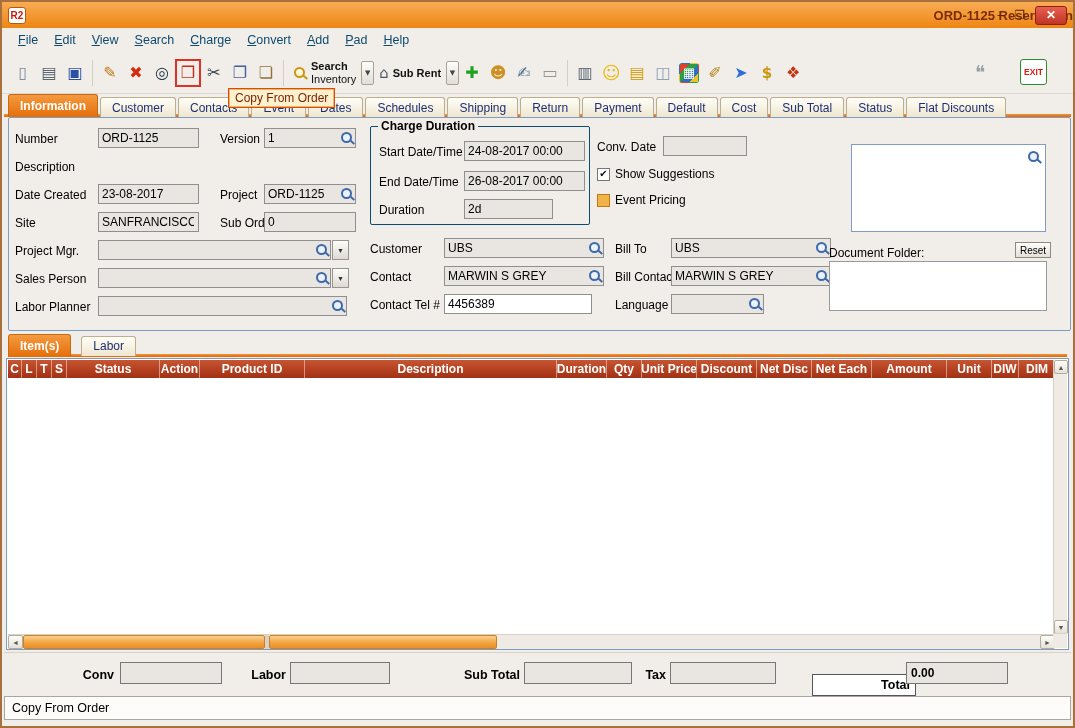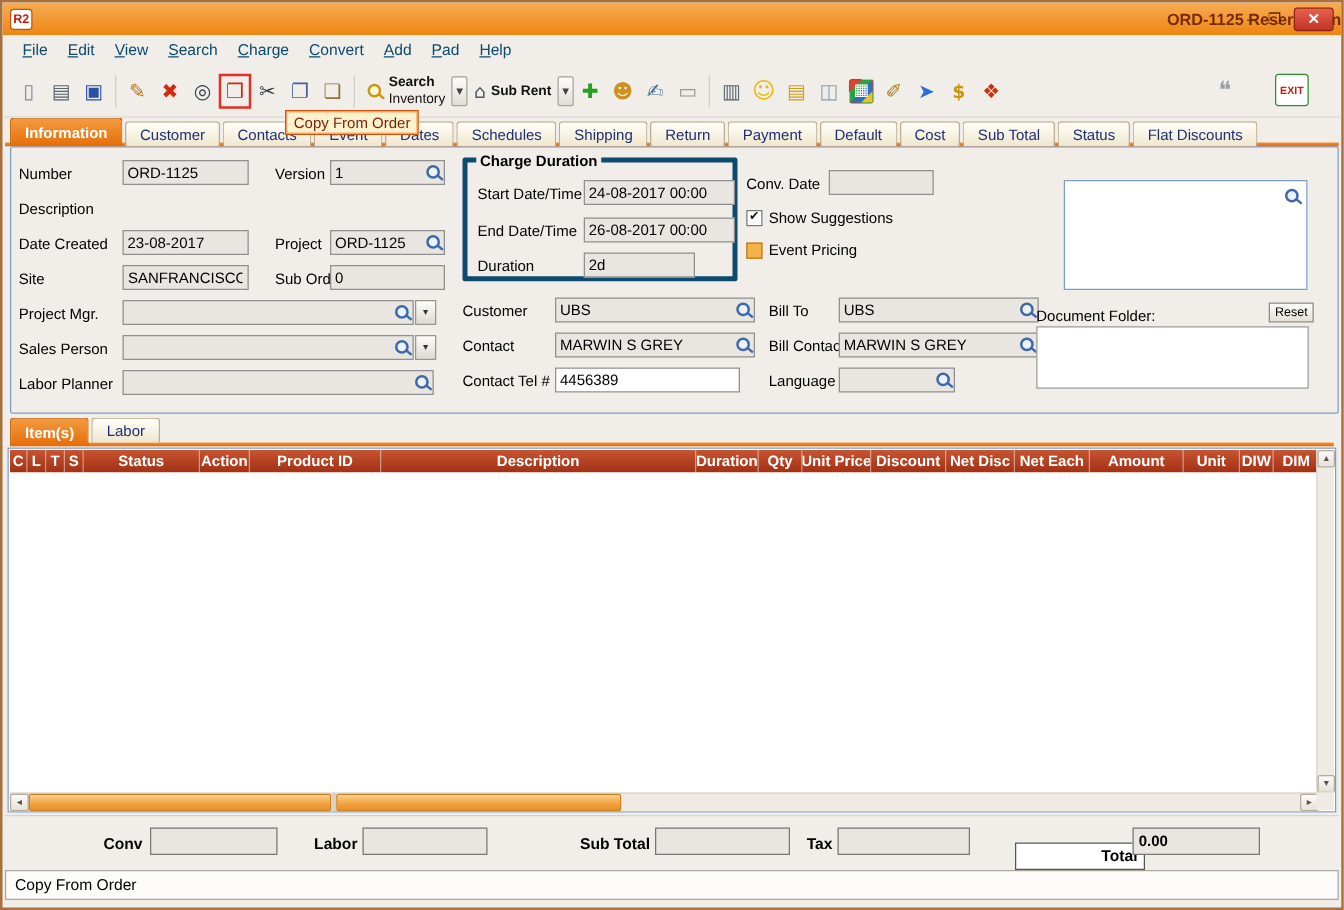--- a/index.html
+++ b/index.html
@@ -85,35 +85,35 @@
   .field input{flex:1;min-width:0;border:0;background:transparent;font-family:"Liberation Sans",sans-serif;font-size:12px;
     padding:0 3px;color:#000;outline:none;}
   .field.white{background:#FFF;}
   .mag{width:14px;height:14px;position:relative;flex:0 0 auto;cursor:default;}
   .mag::before{content:"";position:absolute;left:1px;top:1px;width:7px;height:7px;border:2px solid #3E69A8;border-radius:50%;background:#EAF2FF;}
   .mag::after{content:"";position:absolute;left:9px;top:10px;width:6px;height:2px;background:#3E69A8;transform:rotate(40deg);}
   .mag.gold::before{border-color:#C79810;background:#FFF6DC;}
   .mag.gold::after{background:#C79810;}
   .ddbtn{position:absolute;width:17px;height:20px;background:linear-gradient(#FDFDFB,#DEDAD2);border:1px solid #9A958B;
     font-size:7px;color:#333;display:flex;align-items:center;justify-content:center;}
-  .groupbox{position:absolute;left:361px;top:8px;width:220px;height:99px;border:4px solid #0c4a6e;border-radius:2px;}
+  .groupbox{position:absolute;left:361px;top:8px;width:220px;height:99px;border:1px solid #0c4a6e;border-radius:2px;}
   .groupbox .legend{position:absolute;left:7px;top:-8px;background:#F1EEE9;padding:0 3px;font-weight:bold;font-size:12px;white-space:nowrap;}
   .cb{position:absolute;display:flex;align-items:center;gap:5px;font-size:12px;cursor:default;}
   .cbbox{width:13px;height:13px;border:1px solid #777;background:#FFF;display:flex;align-items:center;justify-content:center;
     font-size:10px;line-height:1;color:#111;}
   .cb.orange .cbbox{background:#F2B24A;border-color:#C07818;}
   .comments-box{border:1px solid #7F9DC4;background:#FFF;}
   .comments-box textarea{position:absolute;left:1px;top:1px;right:20px;bottom:1px;width:calc(100% - 22px);height:calc(100% - 4px);
     border:0;resize:none;outline:none;font-family:"Liberation Sans",sans-serif;font-size:12px;background:transparent;}
   .resetbtn{position:absolute;height:16px;padding:0 4px;font-size:10px;font-family:"Liberation Sans",sans-serif;
     background:linear-gradient(#FDFDFB,#E4E0D8);border:1px solid #8F8A80;cursor:default;}
   .folderbox{position:absolute;background:#FFF;border:1px solid #999;}
 
   
-  .subtabs{position:absolute;left:6px;top:332px;display:flex;align-items:flex-start;height:23px;z-index:3;}
+  .subtabs{position:absolute;left:6px;top:332px;display:flex;align-items:center;height:23px;z-index:3;gap:8px;}
   .subtabbar{position:absolute;left:6px;top:352px;width:1059px;height:3px;background:linear-gradient(#F2913A,#E2680A);z-index:2;}
   .tablewrap{position:absolute;left:4px;top:356px;width:1063px;height:292px;border:1px solid #7F9DC4;background:#FFF;}
   .thead{position:absolute;left:1px;top:1px;width:1047px;height:18px;display:flex;
     background:linear-gradient(#C75531,#A23013);}
   .th{height:18px;display:flex;align-items:center;justify-content:center;color:#FFF;font-size:12px;font-weight:bold;
     border-right:1px solid rgba(255,255,255,.45);overflow:hidden;white-space:nowrap;flex:0 0 auto;}
   .th:last-child{flex:1 1 auto;border-right:none;}
   .tbody{position:absolute;left:1px;top:19px;width:1047px;height:257px;background:#FFF;}
   .vscroll{position:absolute;right:1px;top:1px;width:14px;height:274px;background:#EFEBE4;border-left:1px solid #D8D2C8;
     display:flex;flex-direction:column;}

